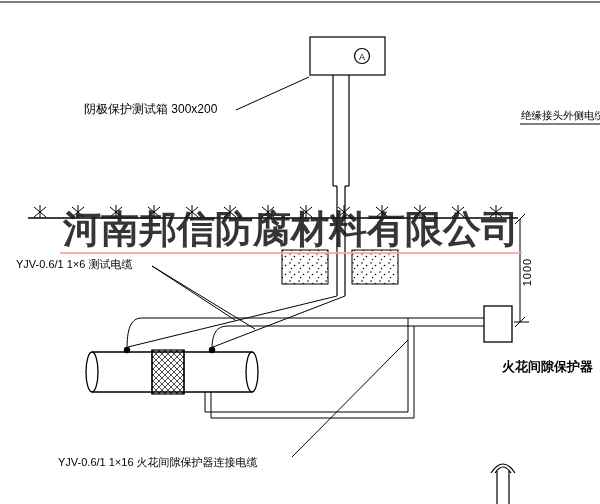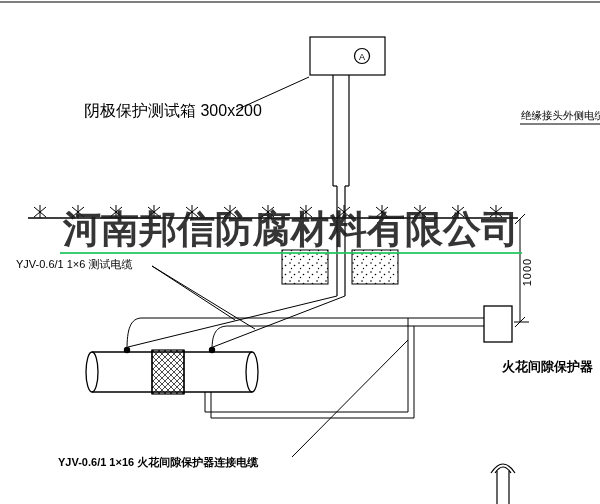--- a/index.html
+++ b/index.html
@@ -2,30 +2,30 @@
 <html><head>
 <meta charset="utf-8">
 <style>
   html,body{margin:0;padding:0;background:#ffffff;}
   #canvas{
     position:relative;width:600px;height:504px;background:#ffffff;
     overflow:hidden;font-family:"Liberation Sans",sans-serif;color:#000;
   }
   svg{position:absolute;left:0;top:0;}
   .lbl{position:absolute;white-space:nowrap;color:#000;}
-  .lbl-testbox{left:84px;top:101px;font-size:16px;}
+  .lbl-testbox{left:84px;top:101px;font-size:12px;}
   .lbl-insulated{left:521px;top:109px;font-size:10.5px;}
   .lbl-testcable{left:16px;top:257px;font-size:11px;}
   .lbl-protector{left:502px;top:358px;font-size:13px;font-weight:bold;}
-  .lbl-bottomcable{left:58px;top:455px;font-size:11px;font-weight:bold;}
+  .lbl-bottomcable{left:58px;top:455px;font-size:11px;}
   .watermark{
     position:absolute;left:60px;top:206px;width:462px;height:46px;
     font-family:"Liberation Serif",serif;font-weight:bold;font-size:38px;
     line-height:46px;letter-spacing:0px;color:#1a1a1a;opacity:.88;
-    border-bottom:2px solid #22c55e;text-align:center;white-space:nowrap;
+    border-bottom:2px solid #fca5a5;text-align:center;white-space:nowrap;
   }
 </style>
 </head>
 <body>
 
 <div id="canvas">
 
   <svg width="600" height="504" viewBox="0 0 600 504">
     <defs>
       <g id="grass" stroke="#000" stroke-width="1">

